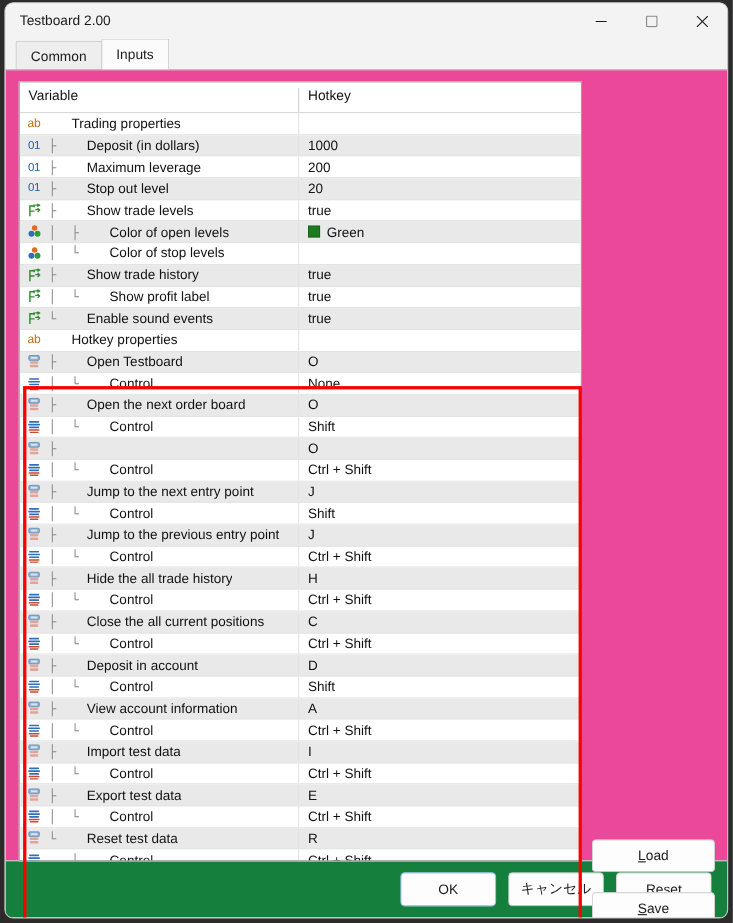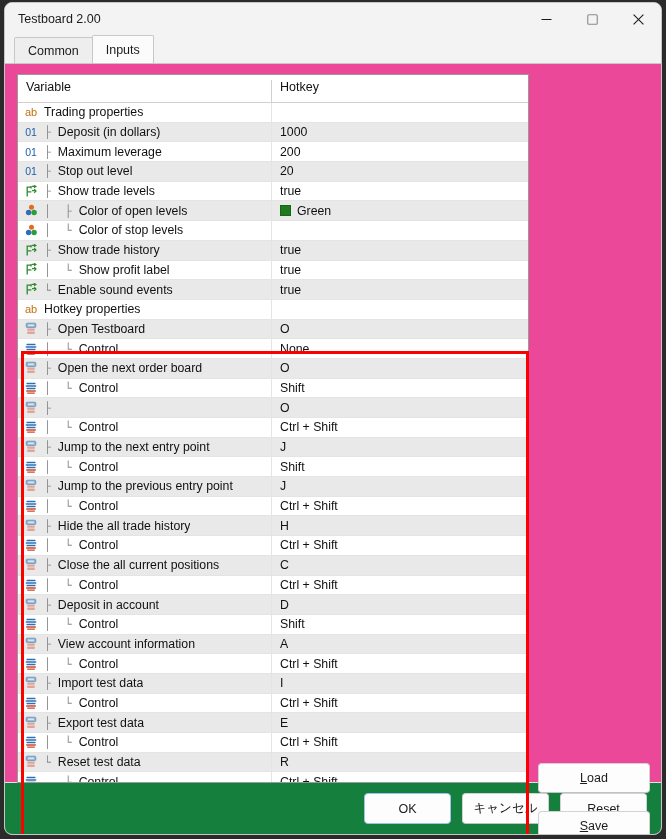--- a/index.html
+++ b/index.html
@@ -182,20 +182,21 @@
     font-family: "DejaVu Sans Mono", monospace;
     font-size: 11.5px;
     color: #8a8a8a;
     white-space: pre;
     flex: 0 0 auto;
   }
   .vname {
     white-space: nowrap;
     overflow: hidden;
     text-overflow: ellipsis;
+    margin-left: 21px;
   }
 
   .swatch {
     width: 11px; height: 11px;
     flex: 0 0 11px;
     margin-right: 6px;
     border: 1px solid rgba(0,0,0,0.18);
     box-sizing: border-box;
   }
 

